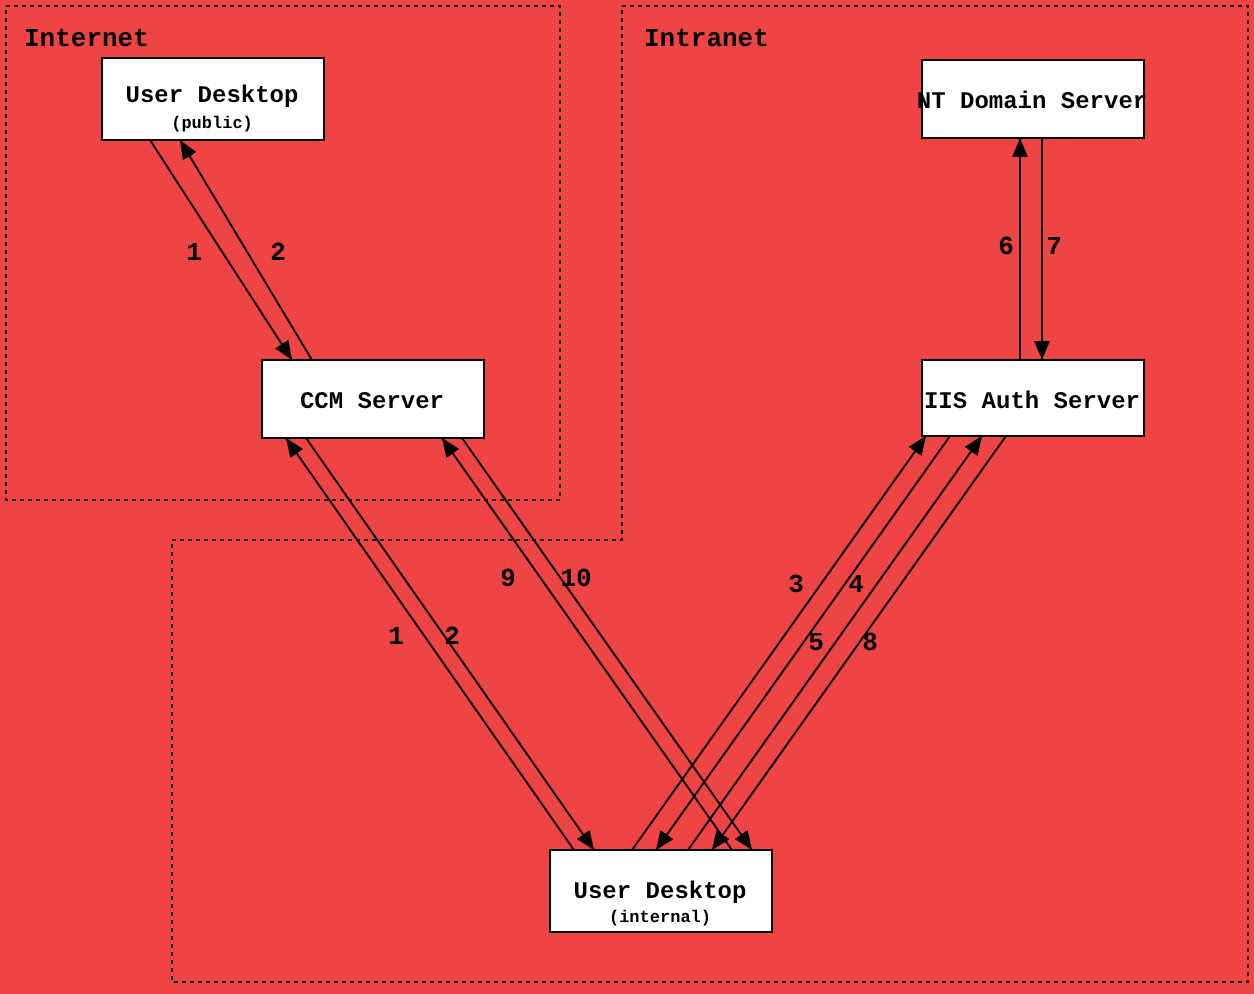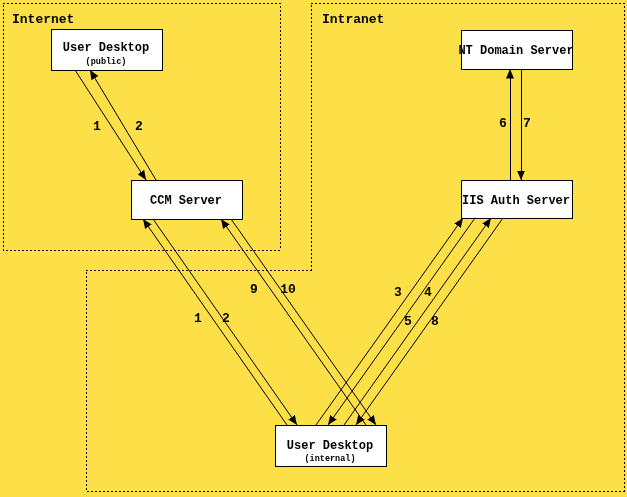--- a/index.html
+++ b/index.html
@@ -4,21 +4,21 @@
 <style>
   html, body {
     margin: 0;
     padding: 0;
     background: #ffffff;
   }
   .stage {
     position: relative;
     width: 627px;
     height: 497px;
-    background: #fde047;
+    background: #ef4444;
   }
   svg { display: block; }
   .zone-border {
     fill: none;
     stroke: #000000;
     stroke-width: 1;
     stroke-dasharray: 2 2;
     shape-rendering: crispEdges;
   }
   .node-box {

